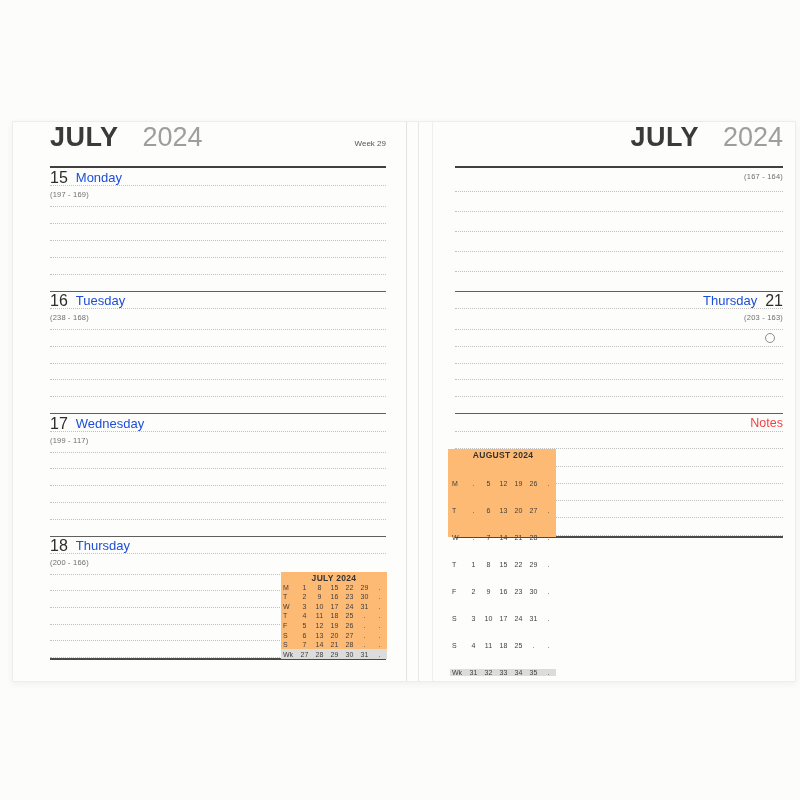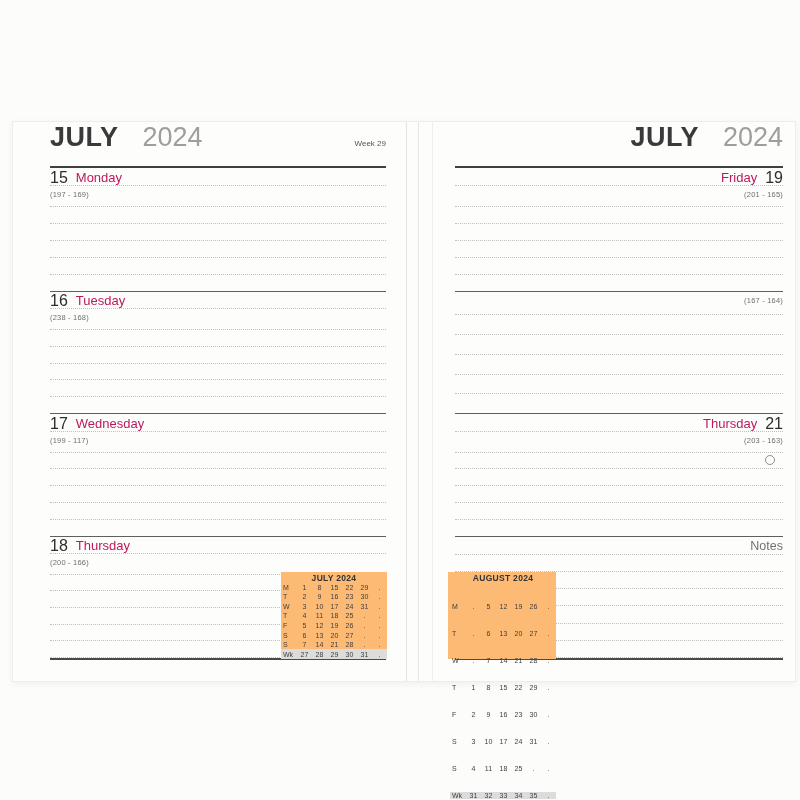--- a/index.html
+++ b/index.html
@@ -44,26 +44,26 @@
   .sections { border-bottom: 2.5px solid #4a4a4a; }
   .section { position: relative; height: 122.5px; display: flex; flex-direction: column; }
   .sections > .section + .section { border-top: 1px solid #5f5f5f; }
 
   .row { flex: 1; border-bottom: 1px dotted #c0c0c0; position: relative; }
   .section .row:last-child { border-bottom: none; }
 
   .dayhead { display: flex; align-items: flex-end; gap: 8px; padding-top: 1px; }
   .dayhead.right { justify-content: flex-end; }
   .dnum  { font-size: 16px; color: #2d2d2d; line-height: 15px; }
-  .dname { font-size: 13px; color: #be185d; line-height: 14px; }
+  .dname { font-size: 13px; color: #1d4ed8; line-height: 14px; }
 
   .subrow { font-size: 7.5px; color: #6e6e6e; padding-top: 4px; letter-spacing: 0.2px; }
   .subrow.right { text-align: right; }
 
-  .notesrow { display: flex; justify-content: flex-end; align-items: flex-end; font-size: 12.5px; color: #737373; padding-bottom: 1px; }
+  .notesrow { display: flex; justify-content: flex-end; align-items: flex-end; font-size: 12.5px; color: #ef4444; padding-bottom: 1px; }
 
   .moonrow { display: flex; justify-content: flex-end; align-items: center; padding-right: 8px; }
   .moon { width: 10px; height: 10px; border: 1px solid #8f8f8f; border-radius: 50%; background: #fdfdfc; }
 
   
   .cal {
     position: absolute; top: 35px; height: 87.5px;
     background: #fdba74; z-index: 2;
     display: flex; flex-direction: column;
     font-size: 7px; color: #3f3f3f;
@@ -226,32 +226,20 @@
 </div>
 
 <div class="content" id="right-content">
   <div class="titleblock right">
     <span class="tmonth">JULY</span>
     <span class="tyear">2024</span>
   </div>
 
   <div class="sections">
 
-    <div class="section">
-      <div class="row dayhead right">
-        <span class="dname">Friday</span>
-        <span class="dnum">19</span>
-      </div>
-      <div class="row subrow right">(201 - 165)</div>
-      <div class="row"></div>
-      <div class="row"></div>
-      <div class="row"></div>
-      <div class="row"></div>
-      <div class="row"></div>
-    </div>
 
     <div class="section">
       <div class="row subrow right">(167 - 164)</div>
       <div class="row"></div>
       <div class="row"></div>
       <div class="row"></div>
       <div class="row"></div>
       <div class="row"></div>
     </div>
 

